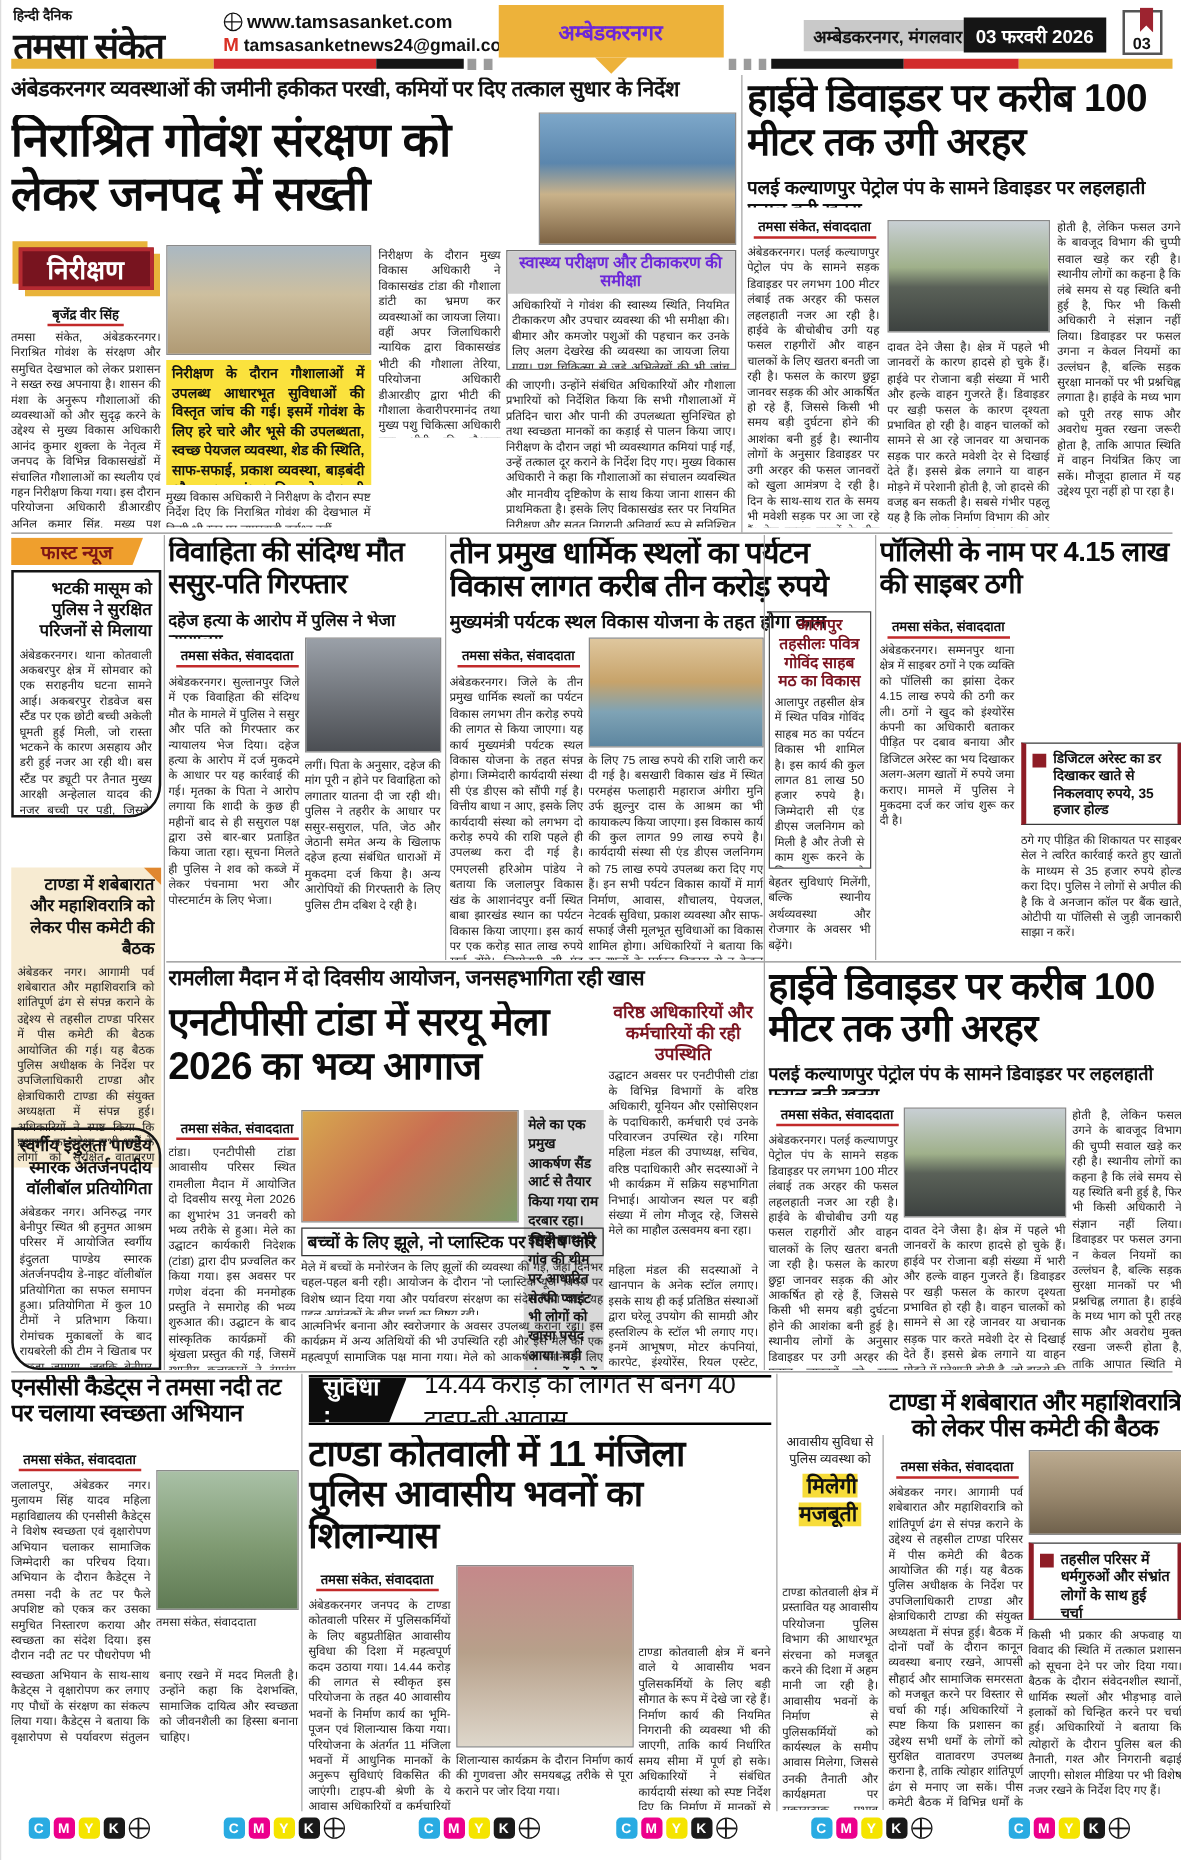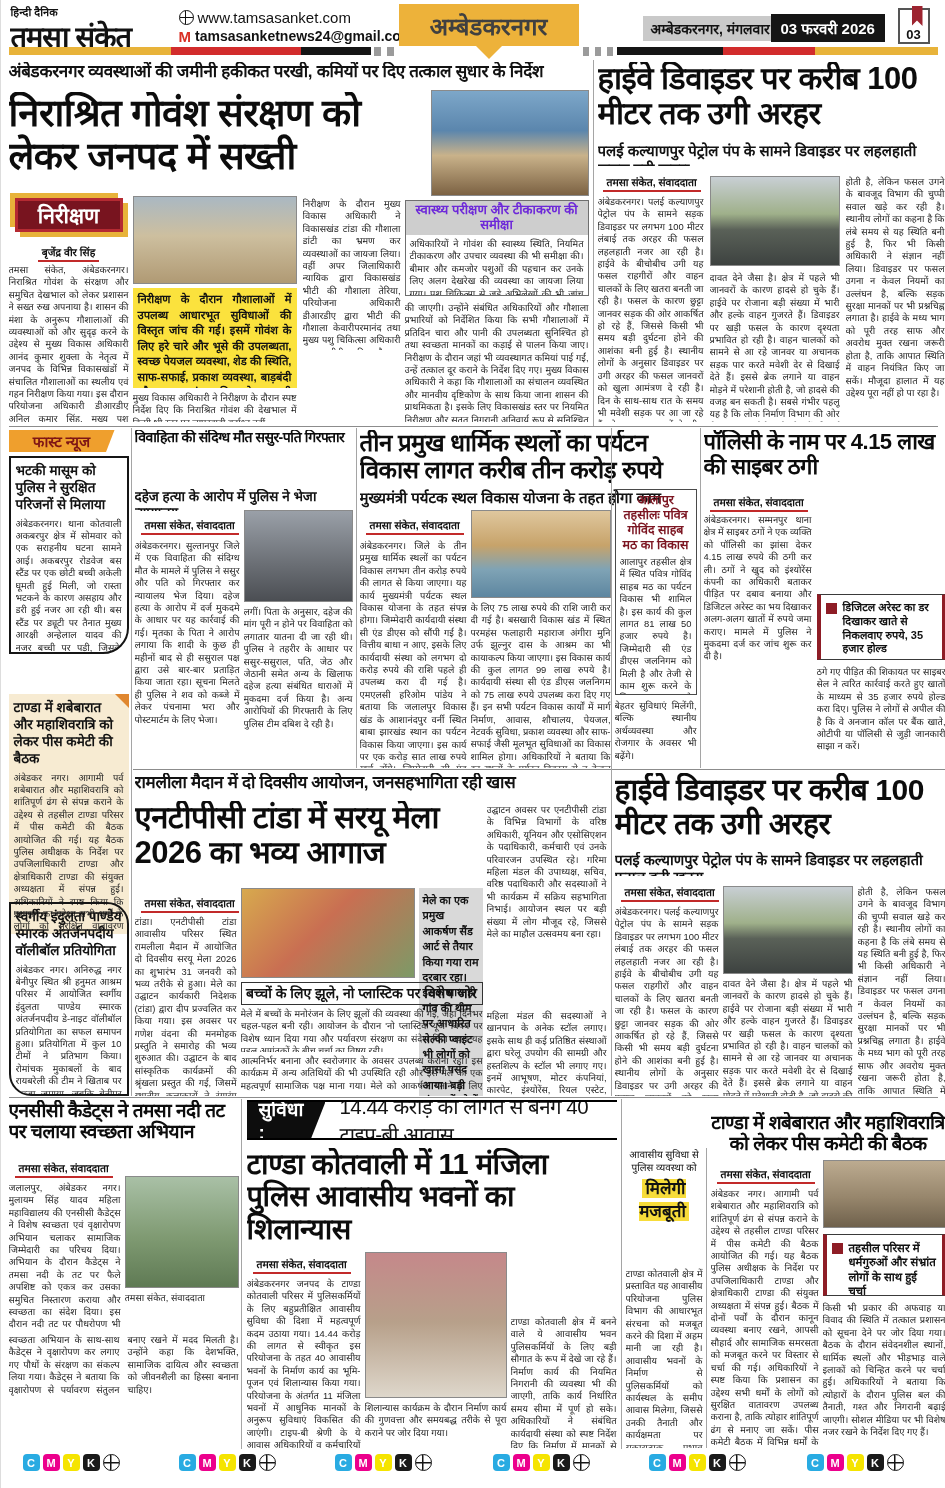--- a/index.html
+++ b/index.html
@@ -34,21 +34,21 @@
 .ribbon{position:absolute;top:-4px;right:5px;width:11px;height:20px;background:#9d2430;
   clip-path:polygon(0 0,100% 0,100% 100%,50% 72%,0 100%)}
 .badge-insp{background:#78141f;color:#fff;font-weight:bold;font-size:21px;display:flex;align-items:center;
   justify-content:center;border:3px solid #b52a32;box-shadow:-5px -5px 0 #e8b33a,5px 5px 0 #e8b33a}
 .fastbadge{background:#ef9f2d;color:#7e1515;font-weight:bold;font-size:15px;display:flex;align-items:center;
   justify-content:center;clip-path:polygon(0 0,100% 0,92% 100%,0 100%)}
 .rbox{border:2px solid #151515;border-radius:0 0 26px 0;padding:5px 5px 8px;overflow:hidden}
 .rbox2{border:2px solid #151515;border-radius:0 22px 0 22px;padding:5px 5px 8px;overflow:hidden}
 .beige{background:#f7ebd2;padding:6px 5px;overflow:hidden;position:relative}
 .fold{position:absolute;top:0;right:0;width:0;height:0;border-left:14px solid transparent;border-top:14px solid #e0872f}
-.fn-ti{font-weight:bold;font-size:13.5px;text-align:left;line-height:1.25;margin-bottom:4px}
+.fn-ti{font-weight:bold;font-size:13.5px;text-align:right;line-height:1.25;margin-bottom:4px}
 .ycap{background:#fbe23d;font-weight:bold;font-size:11.3px;line-height:1.38;padding:4px 5px;text-align:justify;overflow:hidden}
 .gcap{background:#d9d9d9;font-weight:bold;font-size:11px;line-height:1.4;padding:5px 4px;overflow:hidden}
 .hbox{border:1.5px solid #6f6f6f;overflow:hidden}
 .hbox-ti{background:#cecece;color:#6d28d9;font-weight:bold;font-size:13px;text-align:center;padding:2px 2px;line-height:1.15}
 .redbox{background:#b03642;border:2px solid #7e1b26;color:#fff;font-weight:bold;font-size:14.5px;
   text-align:center;display:flex;align-items:center;justify-content:center;line-height:1.25;padding:4px}
 .band{border-top:2.5px solid #000;border-bottom:2.5px solid #000;display:flex;align-items:stretch;overflow:hidden}
 .band-label{background:#0d0d0d;color:#fff;font-weight:bold;font-size:19px;padding:4px 22px 4px 12px;
   clip-path:polygon(0 0,100% 0,82% 100%,0 100%);display:flex;align-items:center}
 .band-tx{font-weight:normal;font-size:20.5px;letter-spacing:-.5px;display:flex;align-items:center;padding-left:14px}
@@ -63,29 +63,29 @@
 
 <div id="paper">
 
   <div class="abs" style="left:10px;top:4px">
     <div style="font-size:11px;font-weight:bold">हिन्दी दैनिक</div>
     <div style="font-size:29px;font-weight:bold;letter-spacing:-1px;margin-top:-3px">तमसा संकेत</div>
   </div>
   <div class="abs" style="left:178px;top:9px">
     <div style="display:flex;align-items:center;gap:4px">
       <span class="globe"></span>
-      <span style="font-size:15px;font-weight:normal">www.tamsasanket.com</span>
+      <span style="font-size:15px;font-weight:bold">www.tamsasanket.com</span>
     </div>
     <div style="display:flex;align-items:center;gap:4px;margin-top:2px">
       <span class="gmail">M</span>
       <span style="font-size:14px;font-weight:bold">tamsasanketnews24@gmail.com</span>
     </div>
   </div>
   <div class="abs" style="left:398px;top:4px;width:180px;height:42px;background:#edb23a;display:flex;align-items:center;justify-content:center">
-    <span style="font-weight:bold;font-size:24px;color:#404040">अम्बेडकरनगर</span>
+    <span style="font-weight:bold;font-size:17px;color:#6d28d9">अम्बेडकरनगर</span>
   </div>
   <div class="abs tabpt" style="left:475px;top:46px"></div>
   <div class="abs" style="left:642px;top:16px;background:#c9c9c9;padding:3px 8px;font-weight:bold;font-size:14px">अम्बेडकरनगर, मंगलवार</div>
   <div class="abs" style="left:770px;top:14px;background:#151515;color:#fff;padding:4px 10px;font-weight:bold;font-size:15px">03 फरवरी 2026</div>
   <div class="abs bookmark" style="left:897px;top:8px">
     <div class="ribbon"></div>
     <div style="position:absolute;bottom:0;width:100%;text-align:center;font-weight:bold;font-size:13px">03</div>
   </div>
 
   <div class="abs" style="left:8px;top:47px;width:929px;height:8px;display:flex">
@@ -153,21 +153,21 @@
     <div class="fold"></div>
     <div class="fn-ti">टाण्डा में शबेबारात और महाशिवरात्रि को लेकर पीस कमेटी की बैठक</div>
     <div class="bt" style="height:168px">अंबेडकर नगर। आगामी पर्व शबेबारात और महाशिवरात्रि को शांतिपूर्ण ढंग से संपन्न कराने के उद्देश्य से तहसील टाण्डा परिसर में पीस कमेटी की बैठक आयोजित की गई। यह बैठक पुलिस अधीक्षक के निर्देश पर उपजिलाधिकारी टाण्डा और क्षेत्राधिकारी टाण्डा की संयुक्त अध्यक्षता में संपन्न हुई। अधिकारियों ने स्पष्ट किया कि प्रशासन का उद्देश्य सभी धर्मों के लोगों को सुरक्षित वातावरण उपलब्ध कराना है, ताकि त्योहार शांतिपूर्ण ढंग से मनाए जा सकें।</div>
   </div>
   <div class="abs rbox2" style="left:8px;top:902px;width:120px;height:194px">
     <div class="fn-ti">स्वर्गीय इंदुलता पाण्डेय स्मारक अंतर्जनपदीय वॉलीबॉल प्रतियोगिता</div>
     <div class="bt" style="height:138px">अंबेडकर नगर। अनिरुद्ध नगर बेनीपुर स्थित श्री हनुमत आश्रम परिसर में आयोजित स्वर्गीय इंदुलता पाण्डेय स्मारक अंतर्जनपदीय डे-नाइट वॉलीबॉल प्रतियोगिता का सफल समापन हुआ। प्रतियोगिता में कुल 10 टीमों ने प्रतिभाग किया। रोमांचक मुकाबलों के बाद रायबरेली की टीम ने खिताब पर कब्जा जमाया, जबकि बेनीपुर की टीम उपविजेता रही।</div>
   </div>
   <div class="abs vr" style="left:130px;top:428px;width:1px;height:668px"></div>
 
-  <div class="abs hd" style="left:134px;top:430px;width:218px;height:56px;font-size:14px">विवाहिता की संदिग्ध मौत ससुर-पति गिरफ्तार</div>
+  <div class="abs hd" style="left:134px;top:430px;width:218px;height:56px;font-size:22px">विवाहिता की संदिग्ध मौत ससुर-पति गिरफ्तार</div>
   <div class="abs sub" style="left:134px;top:489px;width:218px;height:22px;font-size:13.5px">दहेज हत्या के आरोप में पुलिस ने भेजा न्यायालय</div>
   <div class="abs" style="left:140px;top:515px">
     <span class="by">तमसा संकेत, संवाददाता</span>
   </div>
   <div class="abs ph" style="left:243px;top:510px;width:109px;height:92px;background:linear-gradient(180deg,#9aa0a8 0%,#6a6e74 60%,#4b4e53 100%)"></div>
   <div class="abs bt" style="left:134px;top:540px;width:105px;height:228px">अंबेडकरनगर। सुल्तानपुर जिले में एक विवाहिता की संदिग्ध मौत के मामले में पुलिस ने ससुर और पति को गिरफ्तार कर न्यायालय भेज दिया। दहेज हत्या के आरोप में दर्ज मुकदमे के आधार पर यह कार्रवाई की गई। मृतका के पिता ने आरोप लगाया कि शादी के कुछ ही महीनों बाद से ही ससुराल पक्ष द्वारा उसे बार-बार प्रताड़ित किया जाता रहा। सूचना मिलते ही पुलिस ने शव को कब्जे में लेकर पंचनामा भरा और पोस्टमार्टम के लिए भेजा।</div>
   <div class="abs bt" style="left:243px;top:606px;width:109px;height:162px">लगीं। पिता के अनुसार, दहेज की मांग पूरी न होने पर विवाहिता को लगातार यातना दी जा रही थी। पुलिस ने तहरीर के आधार पर ससुर-ससुराल, पति, जेठ और जेठानी समेत अन्य के खिलाफ दहेज हत्या संबंधित धाराओं में मुकदमा दर्ज किया है। अन्य आरोपियों की गिरफ्तारी के लिए पुलिस टीम दबिश दे रही है।</div>
   <div class="abs vr" style="left:355px;top:428px;width:1px;height:340px"></div>
 
   <div class="abs hd" style="left:359px;top:430px;width:336px;height:56px;font-size:24px">तीन प्रमुख धार्मिक स्थलों का पर्यटन विकास लागत करीब तीन करोड़ रुपये</div>
@@ -200,20 +200,21 @@
 
   <div class="abs kick" style="left:134px;top:773px;width:470px;height:26px">रामलीला मैदान में दो दिवसीय आयोजन, जनसहभागिता रही खास</div>
   <div class="abs hd" style="left:134px;top:801px;width:348px;height:86px;font-size:31px">एनटीपीसी टांडा में सरयू मेला 2026 का भव्य आगाज</div>
   <div class="abs" style="left:140px;top:893px">
     <span class="by">तमसा संकेत, संवाददाता</span>
   </div>
   <div class="abs bt" style="left:134px;top:916px;width:102px;height:180px">टांडा। एनटीपीसी टांडा आवासीय परिसर स्थित रामलीला मैदान में आयोजित दो दिवसीय सरयू मेला 2026 का शुभारंभ 31 जनवरी को भव्य तरीके से हुआ। मेले का उद्घाटन कार्यकारी निदेशक (टांडा) द्वारा दीप प्रज्वलित कर किया गया। इस अवसर पर गणेश वंदना की मनमोहक प्रस्तुति ने समारोह की भव्य शुरुआत की। उद्घाटन के बाद सांस्कृतिक कार्यक्रमों की श्रृंखला प्रस्तुत की गई, जिसमें स्थानीय कलाकारों ने रंगारंग प्रस्तुतियां दीं। मेले का उद्देश्य महिलाओं को</div>
   <div class="abs ph" style="left:240px;top:888px;width:174px;height:90px;background:linear-gradient(135deg,#d7a94e 0%,#c96f52 45%,#7d9a67 100%)"></div>
   <div class="abs gcap" style="left:418px;top:888px;width:64px;height:208px">मेले का एक प्रमुख आकर्षण सैंड आर्ट से तैयार किया गया राम दरबार रहा। इसके साथ ही गांव की थीम पर आधारित सेल्फी प्वाइंट भी लोगों को खासा पसंद आया। बड़ी संख्या में लोगों ने यहां फोटो खिंचवाकर मेले का आनंद लिया।</div>
   <div class="abs" style="left:486px;top:801px;width:120px;height:206px">
+    <div class="boxti" style="font-size:14px">वरिष्ठ अधिकारियों और कर्मचारियों की रही उपस्थिति</div>
     <div class="bt" style="margin-top:3px;height:144px">उद्घाटन अवसर पर एनटीपीसी टांडा के विभिन्न विभागों के वरिष्ठ अधिकारी, यूनियन और एसोसिएशन के पदाधिकारी, कर्मचारी एवं उनके परिवारजन उपस्थित रहे। गरिमा महिला मंडल की उपाध्यक्ष, सचिव, वरिष्ठ पदाधिकारी और सदस्याओं ने भी कार्यक्रम में सक्रिय सहभागिता निभाई। आयोजन स्थल पर बड़ी संख्या में लोग मौजूद रहे, जिससे मेले का माहौल उत्सवमय बना रहा।</div>
   </div>
   <div class="abs bt" style="left:486px;top:1010px;width:120px;height:86px">महिला मंडल की सदस्याओं ने खानपान के अनेक स्टॉल लगाए। इसके साथ ही कई प्रतिष्ठित संस्थाओं द्वारा घरेलू उपयोग की सामग्री और हस्तशिल्प के स्टॉल भी लगाए गए। इनमें आभूषण, मोटर कंपनियां, कारपेट, इंश्योरेंस, रियल एस्टेट, बनारसी साड़ी, सुरक्षा विभाग, सीएसआर अनुभाग, चिकित्सालय, कपड़े और अन्य उपभोक्ता वस्तुओं के स्टॉल शामिल रहे।</div>
   <div class="abs" style="left:240px;top:982px;width:242px;height:114px">
     <div style="border:1.5px solid #333;padding:2px 4px;font-weight:bold;font-size:14px;text-align:center;line-height:1.2">बच्चों के लिए झूले, नो प्लास्टिक पर विशेष जोर</div>
     <div class="bt" style="margin-top:3px;height:44px">मेले में बच्चों के मनोरंजन के लिए झूलों की व्यवस्था की गई, जहां दिनभर चहल-पहल बनी रही। आयोजन के दौरान 'नो प्लास्टिक यूज' विषय पर विशेष ध्यान दिया गया और पर्यावरण संरक्षण का संदेश दिया गया। यह पहल आगंतुकों के बीच चर्चा का विषय रही।</div>
     <div class="bt" style="margin-top:3px;height:36px">आत्मनिर्भर बनाना और स्वरोजगार के अवसर उपलब्ध कराना रहा। इस कार्यक्रम में अन्य अतिथियों की भी उपस्थिति रही और इसे मेले का एक महत्वपूर्ण सामाजिक पक्ष माना गया। मेले को आकर्षक बनाने के लिए गरिमा महिला मंडल ने सक्रिय भूमिका निभाई।</div>
   </div>
   <div class="abs vr" style="left:610px;top:428px;width:1px;height:668px"></div>
 

